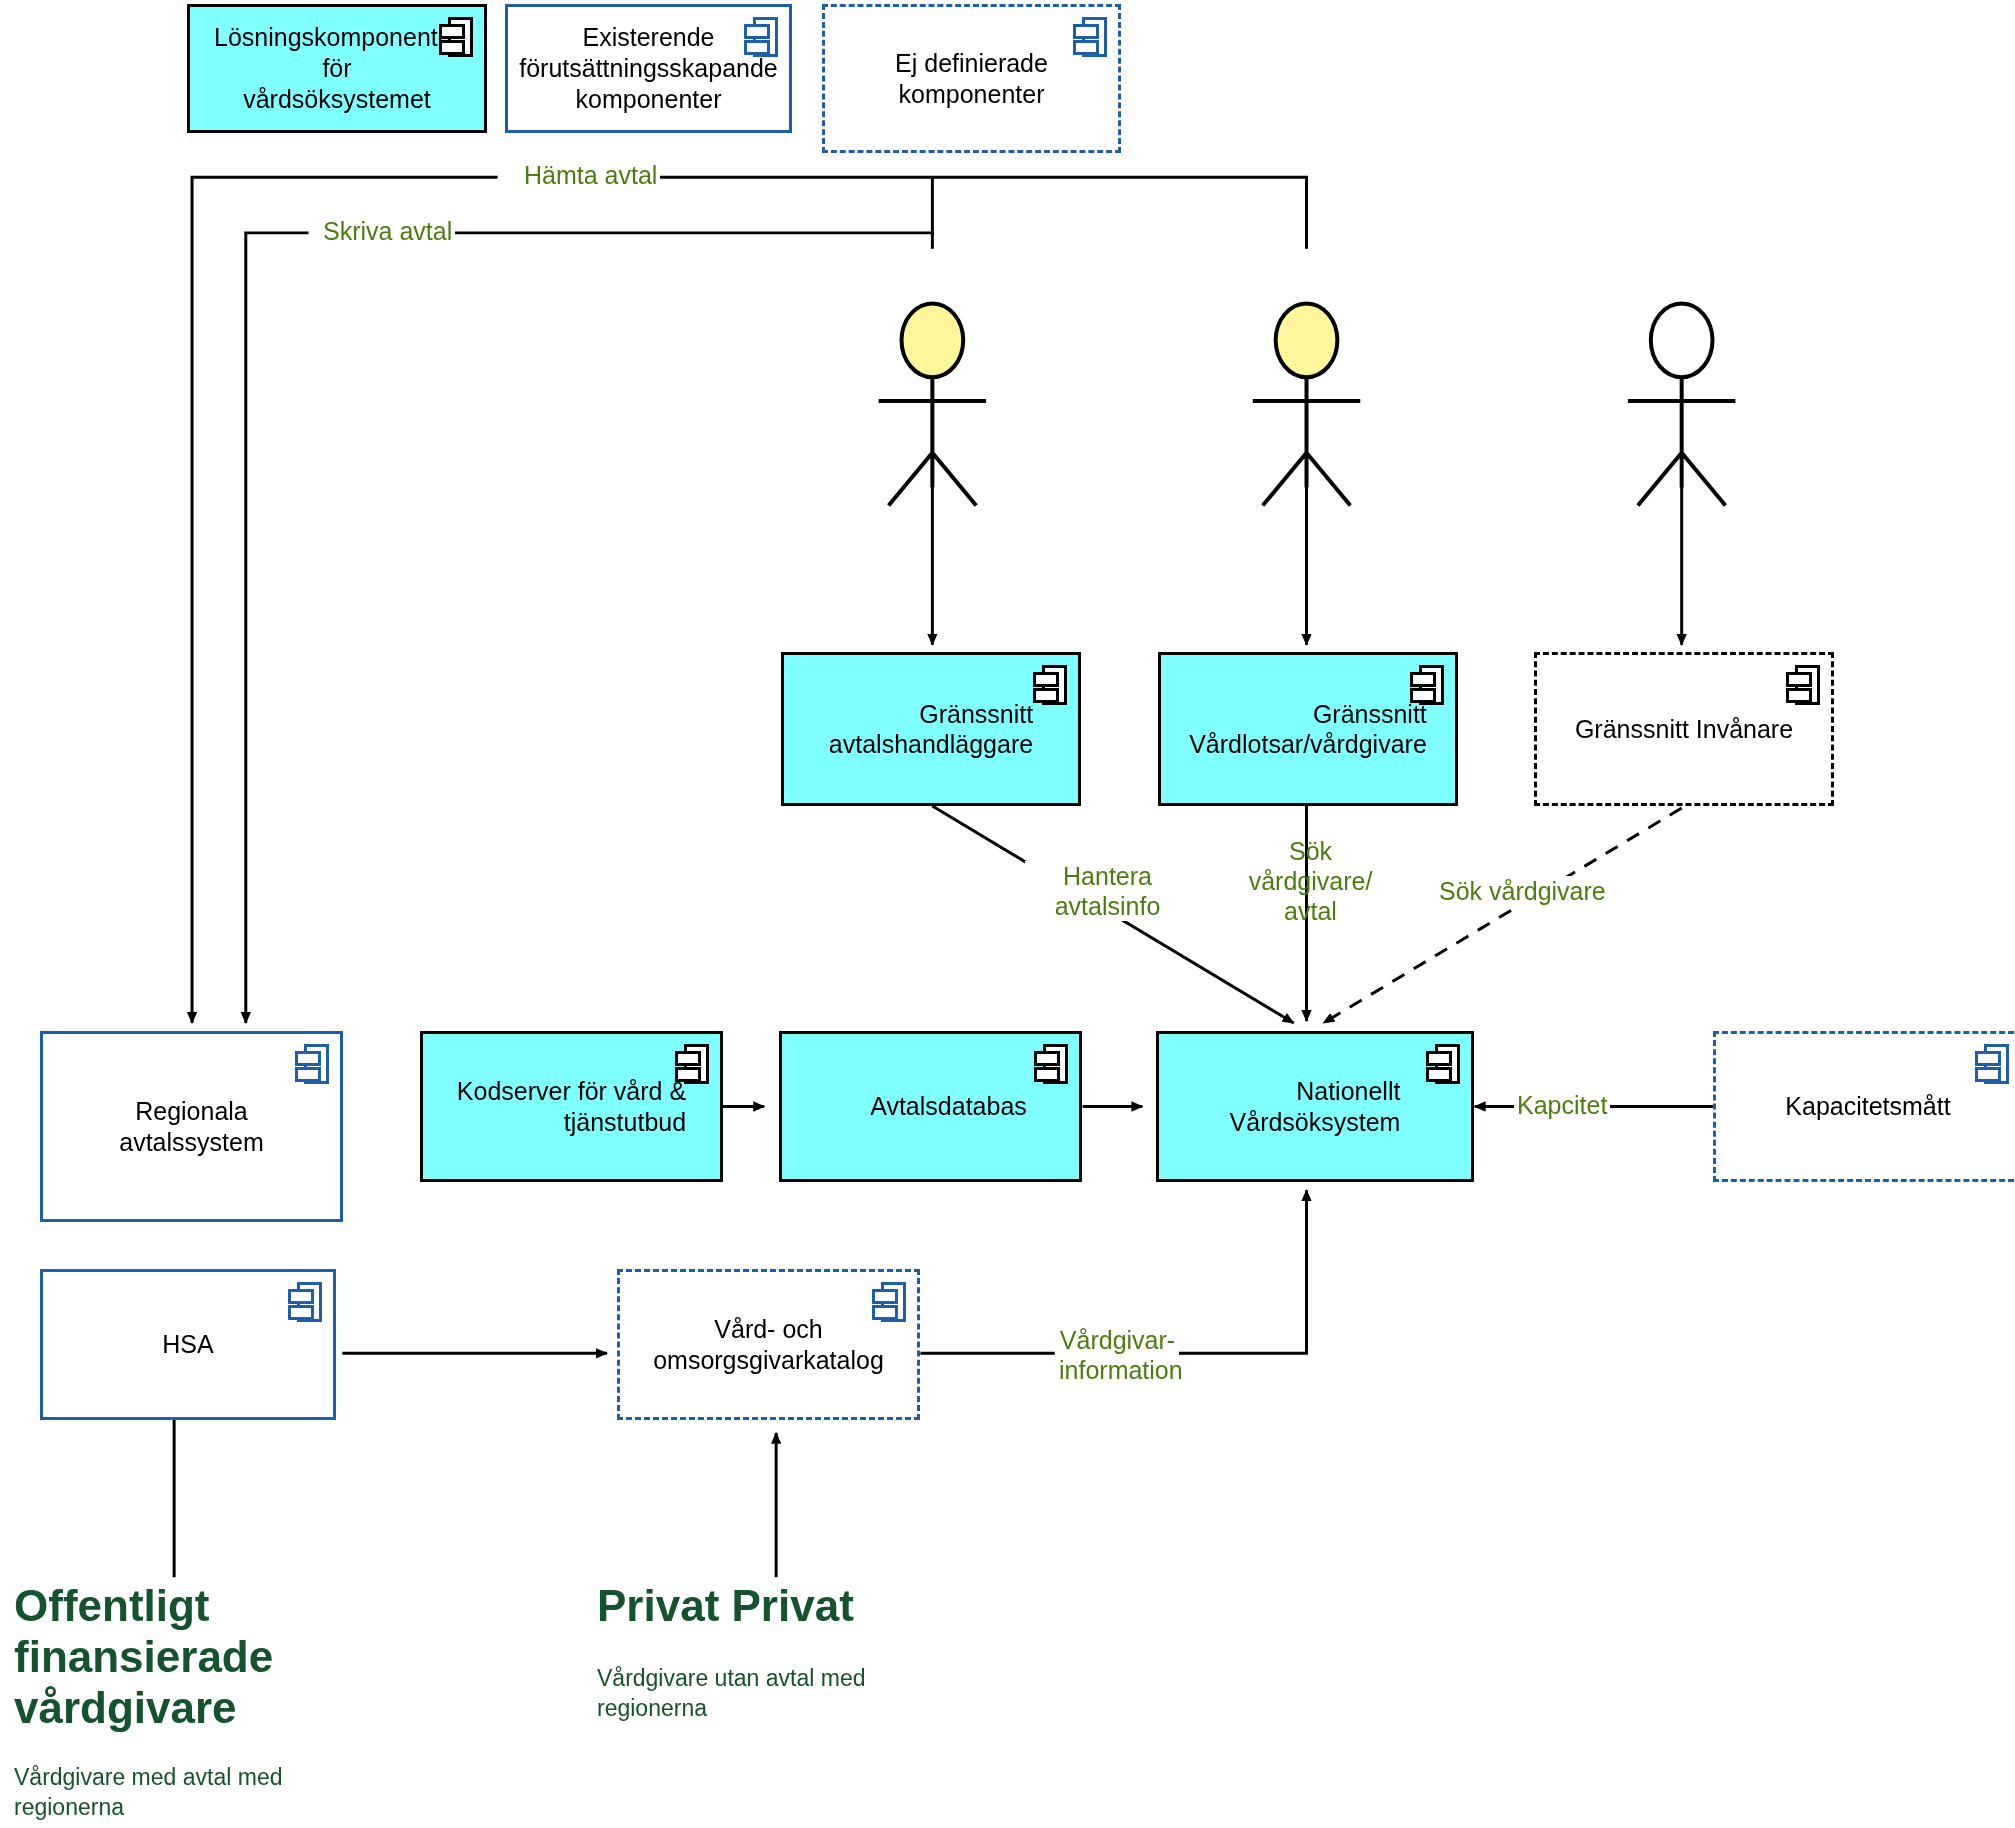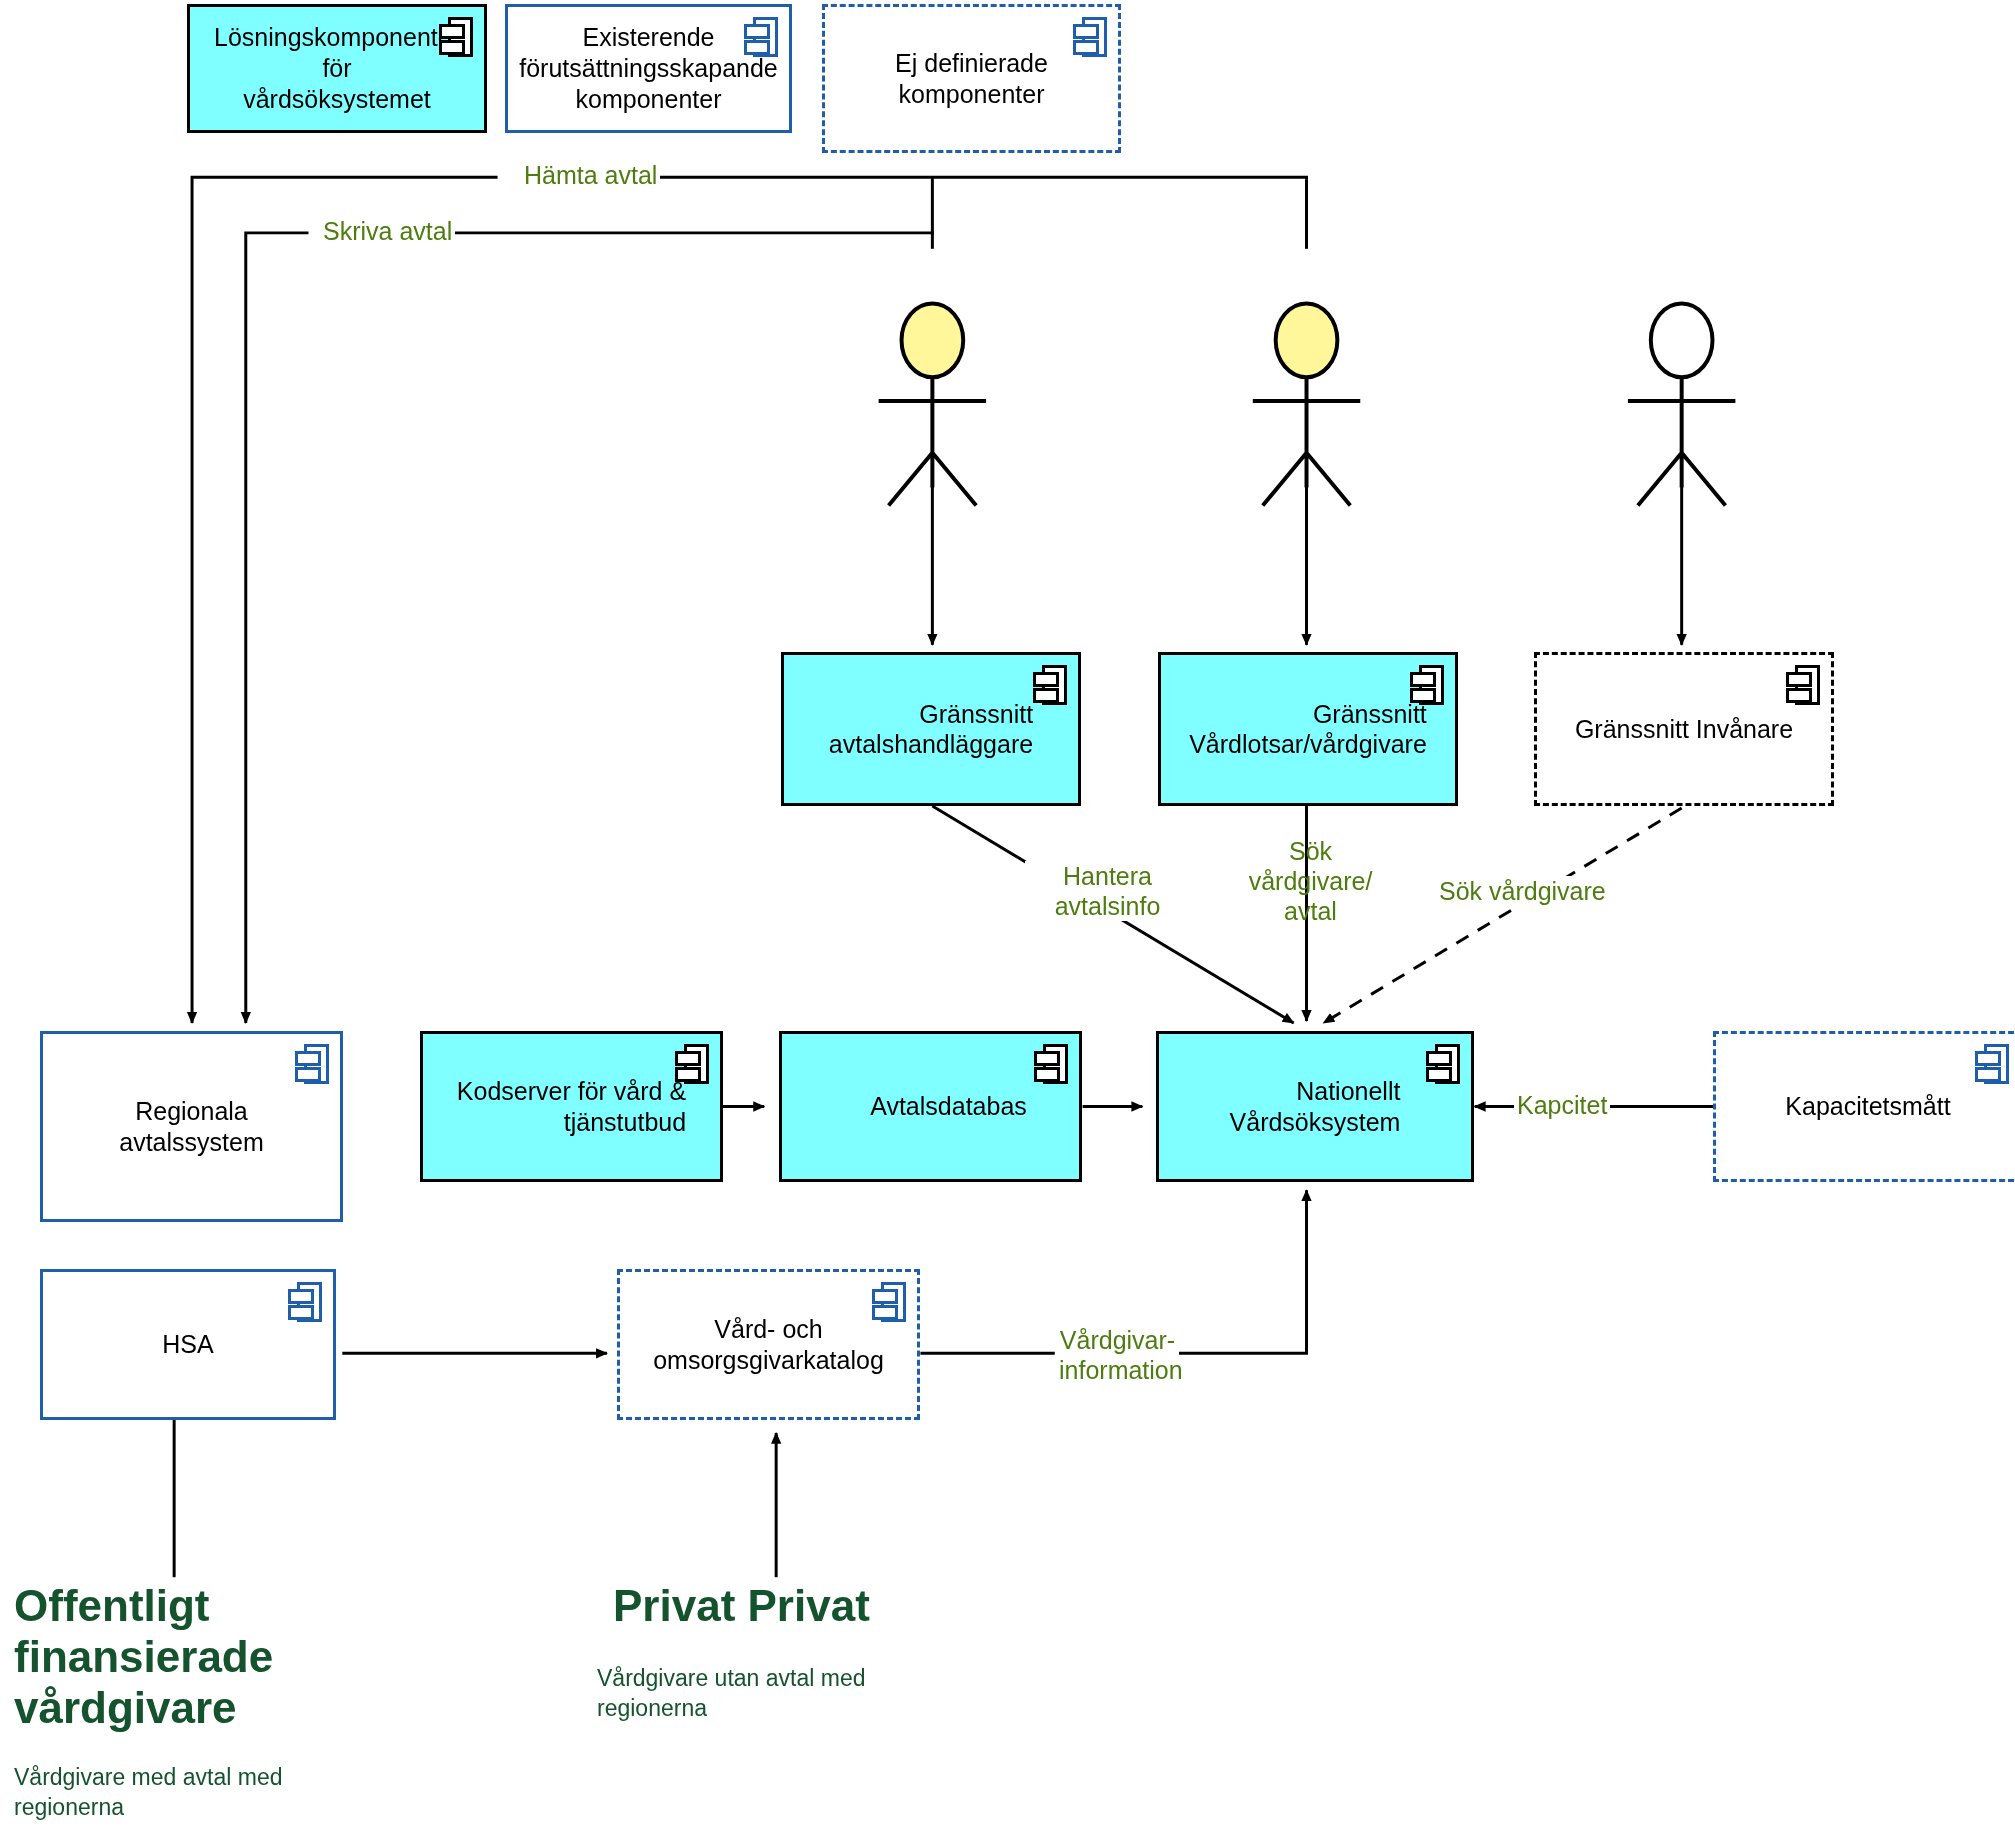--- a/index.html
+++ b/index.html
@@ -243,19 +243,19 @@
   <div class="edge-label" style="left:1056px;top:1325px;width:117px;font-size:25px;">Vårdgivar-
 information</div>
 
   <div class="free-text heading" style="left:14px;top:1580px;font-size:44px;line-height:1.16;">Offentligt
 finansierade
 vårdgivare</div>
 
   <div class="free-text" style="left:14px;top:1763px;font-size:23px;line-height:1.3;">Vårdgivare med avtal med
 regionerna</div>
 
-  <div class="free-text heading" style="left:597px;top:1580px;font-size:44px;line-height:1.16;margin-left:16px;">Privat Privat</div>
+  <div class="free-text heading" style="left:597px;top:1580px;font-size:44px;line-height:1.16;">Privat Privat</div>
 
   <div class="free-text" style="left:597px;top:1664px;font-size:23px;line-height:1.3;">Vårdgivare utan avtal med
 regionerna</div>
 
 </div>
 
 
 </body></html>

